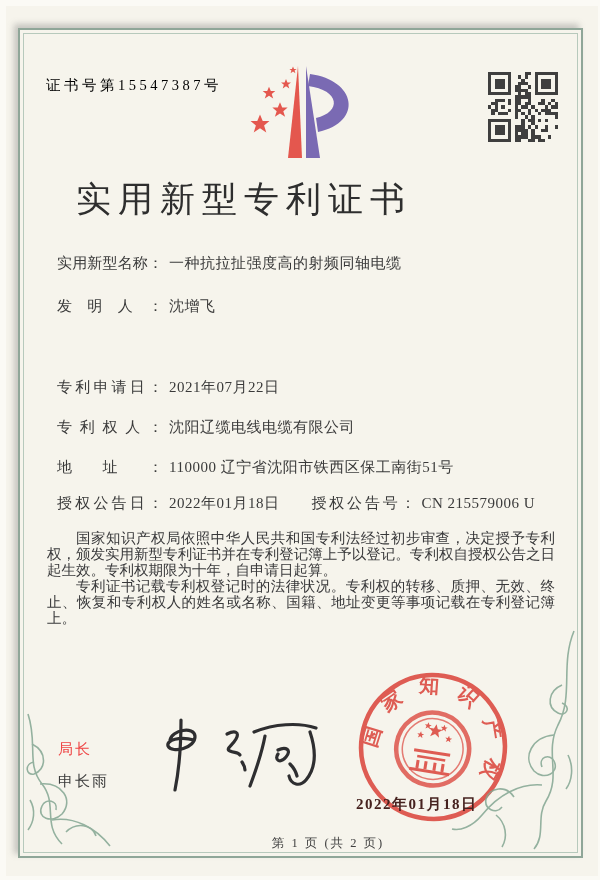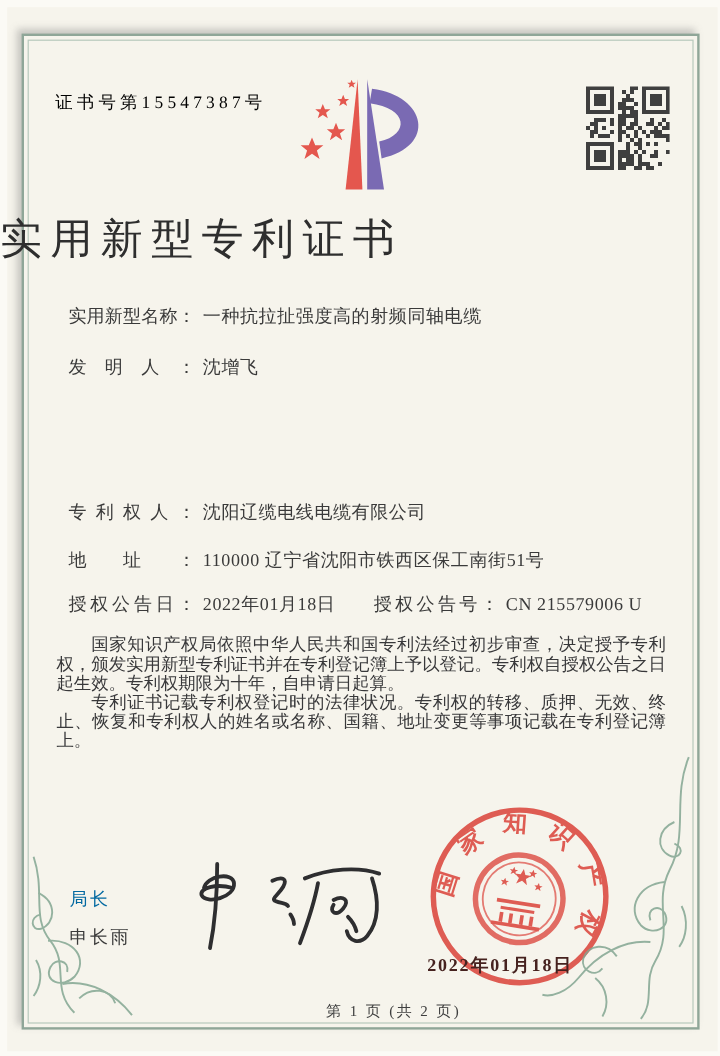--- a/index.html
+++ b/index.html
@@ -4,31 +4,31 @@
 <style>
   html,body{margin:0;padding:0;}
   body{width:600px;height:880px;background:#ffffff;font-family:"Liberation Serif","DejaVu Serif",serif;}
   #page{position:relative;width:600px;height:880px;background:#fbfaf5;overflow:hidden;}
   .paper{position:absolute;inset:6px 2px 4px 6px;background:#f6f4ec;}
   
   .frame{position:absolute;left:18px;top:28px;right:17px;bottom:22px;border:2px solid #8fa698;box-shadow:-4px -4px 6px rgba(110,110,110,.35);}
   .frame-inner{position:absolute;inset:3px;border:1px solid #b7c9bc;}
   
   .cert-no{position:absolute;left:46px;top:76px;font-size:14.5px;letter-spacing:3.5px;color:#000000;}
-  .title{position:absolute;left:0;top:176px;width:488px;text-align:left;font-size:35px;letter-spacing:7px;color:#2e2e2e;font-weight:500;}
+  .title{position:absolute;left:0;top:176px;width:488px;text-align:center;font-size:35px;letter-spacing:7px;color:#2e2e2e;font-weight:500;}
   
   .field{position:absolute;left:57px;width:500px;font-size:15px;color:#3a3a3a;white-space:nowrap;}
   .f-label{display:inline-block;width:106px;text-align:justify;text-align-last:justify;vertical-align:top;}
   .f-label2{display:inline-block;width:104px;text-align:justify;text-align-last:justify;vertical-align:top;margin-left:32px;}
   .f-value{padding-left:6px;letter-spacing:.5px;}
   
   .body-text{position:absolute;left:47px;top:530px;width:508px;font-size:14.5px;line-height:16px;color:#38383a;text-align:justify;}
   .body-text p{margin:0;text-indent:2em;}
   
-  .signer-title{position:absolute;left:58px;top:740px;font-size:15px;color:#0369a1;letter-spacing:2px;text-align:center;}
+  .signer-title{position:absolute;left:58px;top:740px;font-size:15px;color:#ef4444;letter-spacing:2px;text-align:center;}
   .signer-name{position:absolute;left:58px;top:772px;font-size:15px;color:#3a3a3a;letter-spacing:2px;}
   .signature{position:absolute;left:150px;top:708px;width:180px;height:100px;}
   
   .seal{position:absolute;left:352px;top:666px;width:162px;height:162px;transform:rotate(9deg);opacity:.92;}
   .seal-date{position:absolute;left:356px;top:795px;font-size:15px;font-weight:600;letter-spacing:1.5px;color:#46221f;}
   
   .page-footer{position:absolute;left:0;top:835px;width:600px;text-align:center;font-size:12.5px;letter-spacing:2px;color:#3f3f3f;padding-left:28px;}
   
   .logo{position:absolute;left:236px;top:60px;width:128px;height:106px;}
   .qr{position:absolute;left:488px;top:72px;width:70px;height:70px;}
@@ -195,20 +195,23 @@
     </svg>
 
   <div class="title">实用新型专利证书</div>
 
   <div class="field" style="top:297px">
     <span class="f-label">发明人：</span><span class="f-value">沈增飞</span>
   </div>
   <div class="field" style="top:254px">
     <span class="f-label">实用新型名称：</span><span class="f-value">一种抗拉扯强度高的射频同轴电缆</span>
   </div>
+  <div class="field" style="top:378px">
+    <span class="f-label">专利申请日：</span><span class="f-value">2021年07月22日</span>
+  </div>
   <div class="field" style="top:418px">
     <span class="f-label">专利权人：</span><span class="f-value">沈阳辽缆电线电缆有限公司</span>
   </div>
   <div class="field" style="top:458px">
     <span class="f-label">地址：</span><span class="f-value">110000 辽宁省沈阳市铁西区保工南街51号</span>
   </div>
   <div class="field" style="top:494px">
     <span class="f-label">授权公告日：</span><span class="f-value">2022年01月18日</span><span class="f-label2">授权公告号：</span><span class="f-value">CN 215579006 U</span>
   </div>
 

